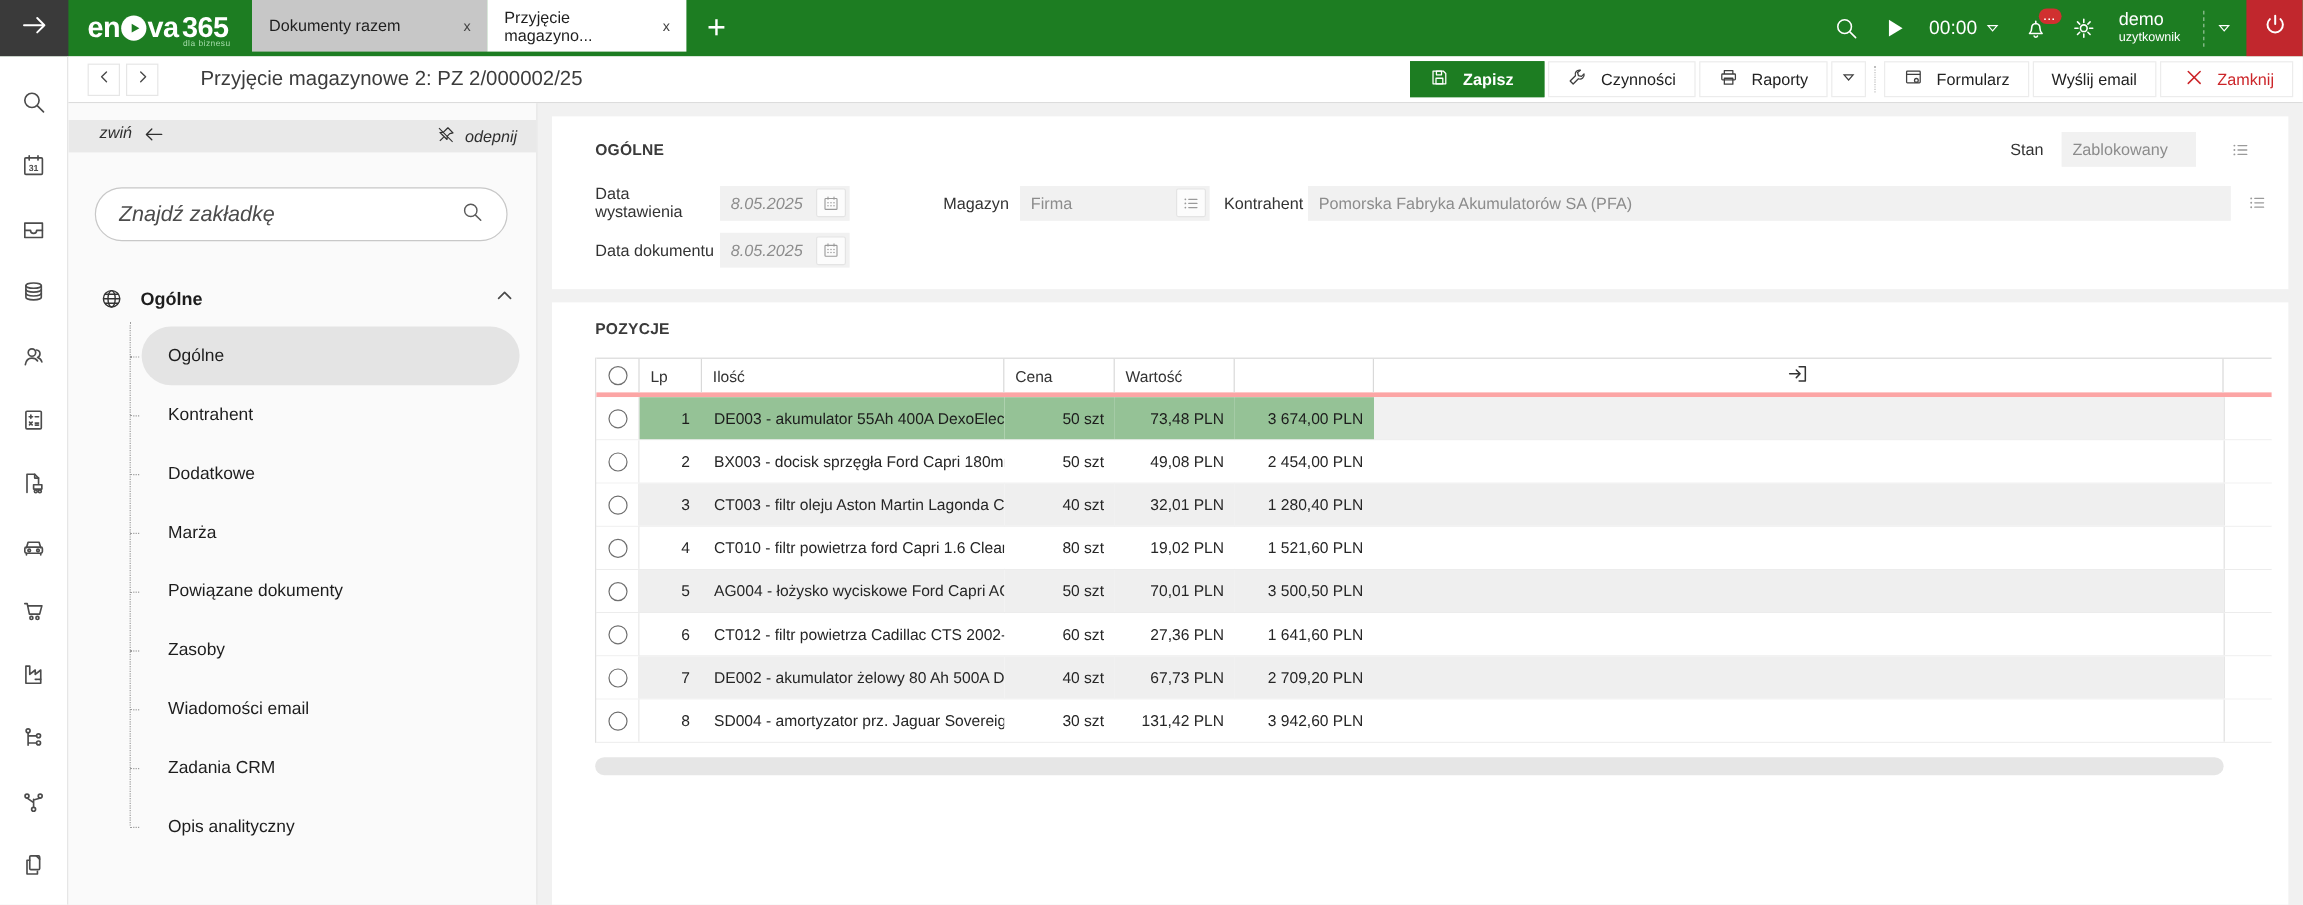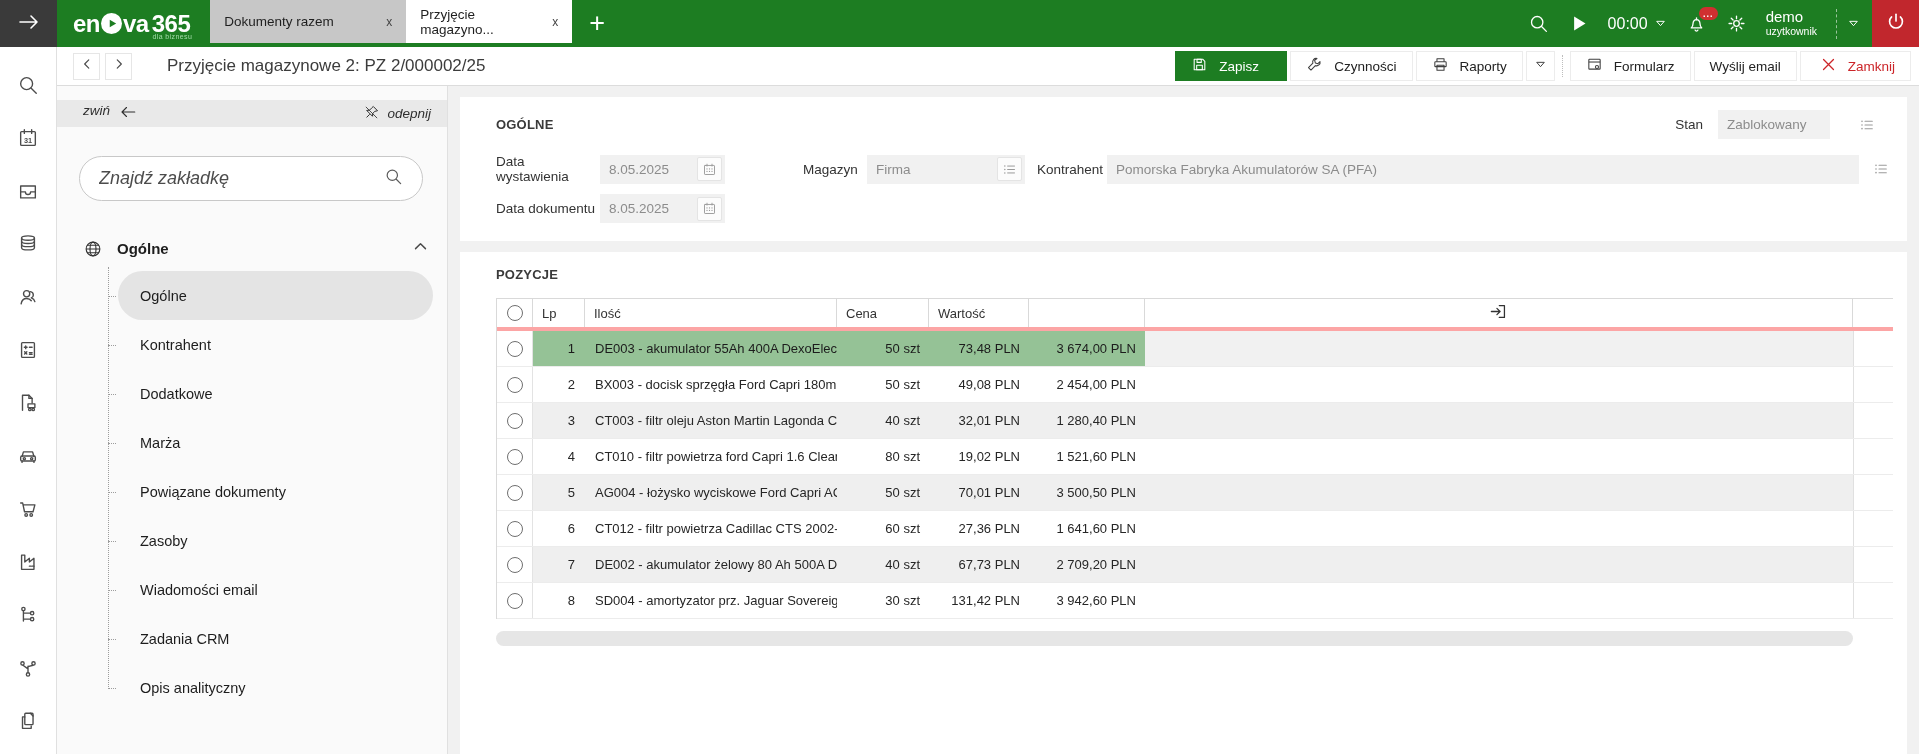--- a/index.html
+++ b/index.html
@@ -49,21 +49,21 @@
   .rightcol { flex:1; display:flex; flex-direction:column; min-width:0; }
 
   
   .navrow { height:39px; background:#fff; border-bottom:1px solid #dcdcdc; display:flex; align-items:center; padding:0 8px 0 16px; flex-shrink:0; }
   .nav-btn { width:27px; height:27px; border:1px solid #e6e6e6; background:#fff; display:flex; align-items:center; justify-content:center; color:#4a4a4a; cursor:pointer; margin-right:5px; }
   .nav-btn svg { width:14px; height:14px; }
   .doc-title { margin-left:30px; font-size:17px; color:#3c3c3c; white-space:nowrap; }
   .actions { margin-left:auto; display:flex; align-items:center; gap:3px; }
   .abtn { height:30px; display:flex; align-items:center; gap:11px; padding:0 15px; background:#fff; border:1px solid #ececec; font-size:13.5px; color:#222; cursor:pointer; white-space:nowrap; }
   .abtn svg { width:17px; height:17px; color:#3f3f3f; }
-  .abtn-save { background:#1d7d22; border-color:#1d7d22; color:#fff; font-weight:normal; width:112px; }
+  .abtn-save { background:#1d7d22; border-color:#1d7d22; color:#fff; font-weight:bold; width:112px; }
   .abtn-save svg { color:#fff; }
   .abtn-caret { padding:0 7px; }
   .abtn-caret svg { width:13px; height:13px; }
   .abtn-close { color:#cc2529;padding-left:19px; }
   .abtn-close svg { color:#cc2529; }
   .vdot { border-left:1px dotted #bdbdbd; height:22px; margin:0 4px; }
 
   
   .lower { flex:1; display:flex; min-height:0; }
   .sidepanel { width:391px; background:#fafafa; border-right:1px solid #e0e0e0; flex-shrink:0; overflow:hidden; }
@@ -101,21 +101,21 @@
 
   .flabel { font-size:13.5px; color:#333; flex-shrink:0; }
   .w1 { width:104px; }
   .frow { display:flex; align-items:center; margin-top:15px; }
   .dinput { background:#f1f1f1; height:29px; display:flex; align-items:center; padding:0 3px 0 9px; font-size:13.5px; color:#8c8c8c; white-space:nowrap; overflow:hidden; }
   .dinput .val { flex:1; overflow:hidden; text-overflow:clip; }
   .icon-in { margin-left:8px; width:25px; height:24px; background:#fcfcfc; border:1px solid #e4e4e4; border-radius:2px; display:flex; align-items:center; justify-content:center; color:#9a9a9a; flex-shrink:0; cursor:pointer; }
   .icon-in svg { width:15px; height:15px; }
   .lookup-outside { width:25px; height:25px; display:flex; align-items:center; justify-content:center; color:#9a9a9a; margin-left:9px; flex-shrink:0; cursor:pointer; }
   .lookup-outside svg { width:16px; height:16px; }
-  .in-date { width:125px; }
+  .in-date { width:108px;font-style:italic; }
   .in-mag { width:158px; margin-left:0; }
   .in-kontr { flex:1; }
   .in-stan { width:112px; }
   .ml-mag { margin-left:78px; width:64px; }
   .ml-kontr { margin-left:12px; width:70px; }
 
   
   .ptable { margin-top:15px; border-left:1px solid #d9d9d9; }
   .tgrid { display:grid; grid-template-columns:36px 52px 252px 92px 100px 116px 1fr 40px; align-items:stretch; }
   .thead { border-top:1px solid #d9d9d9; border-bottom:4px solid #fca5a5; background:#fff; height:33px; }

